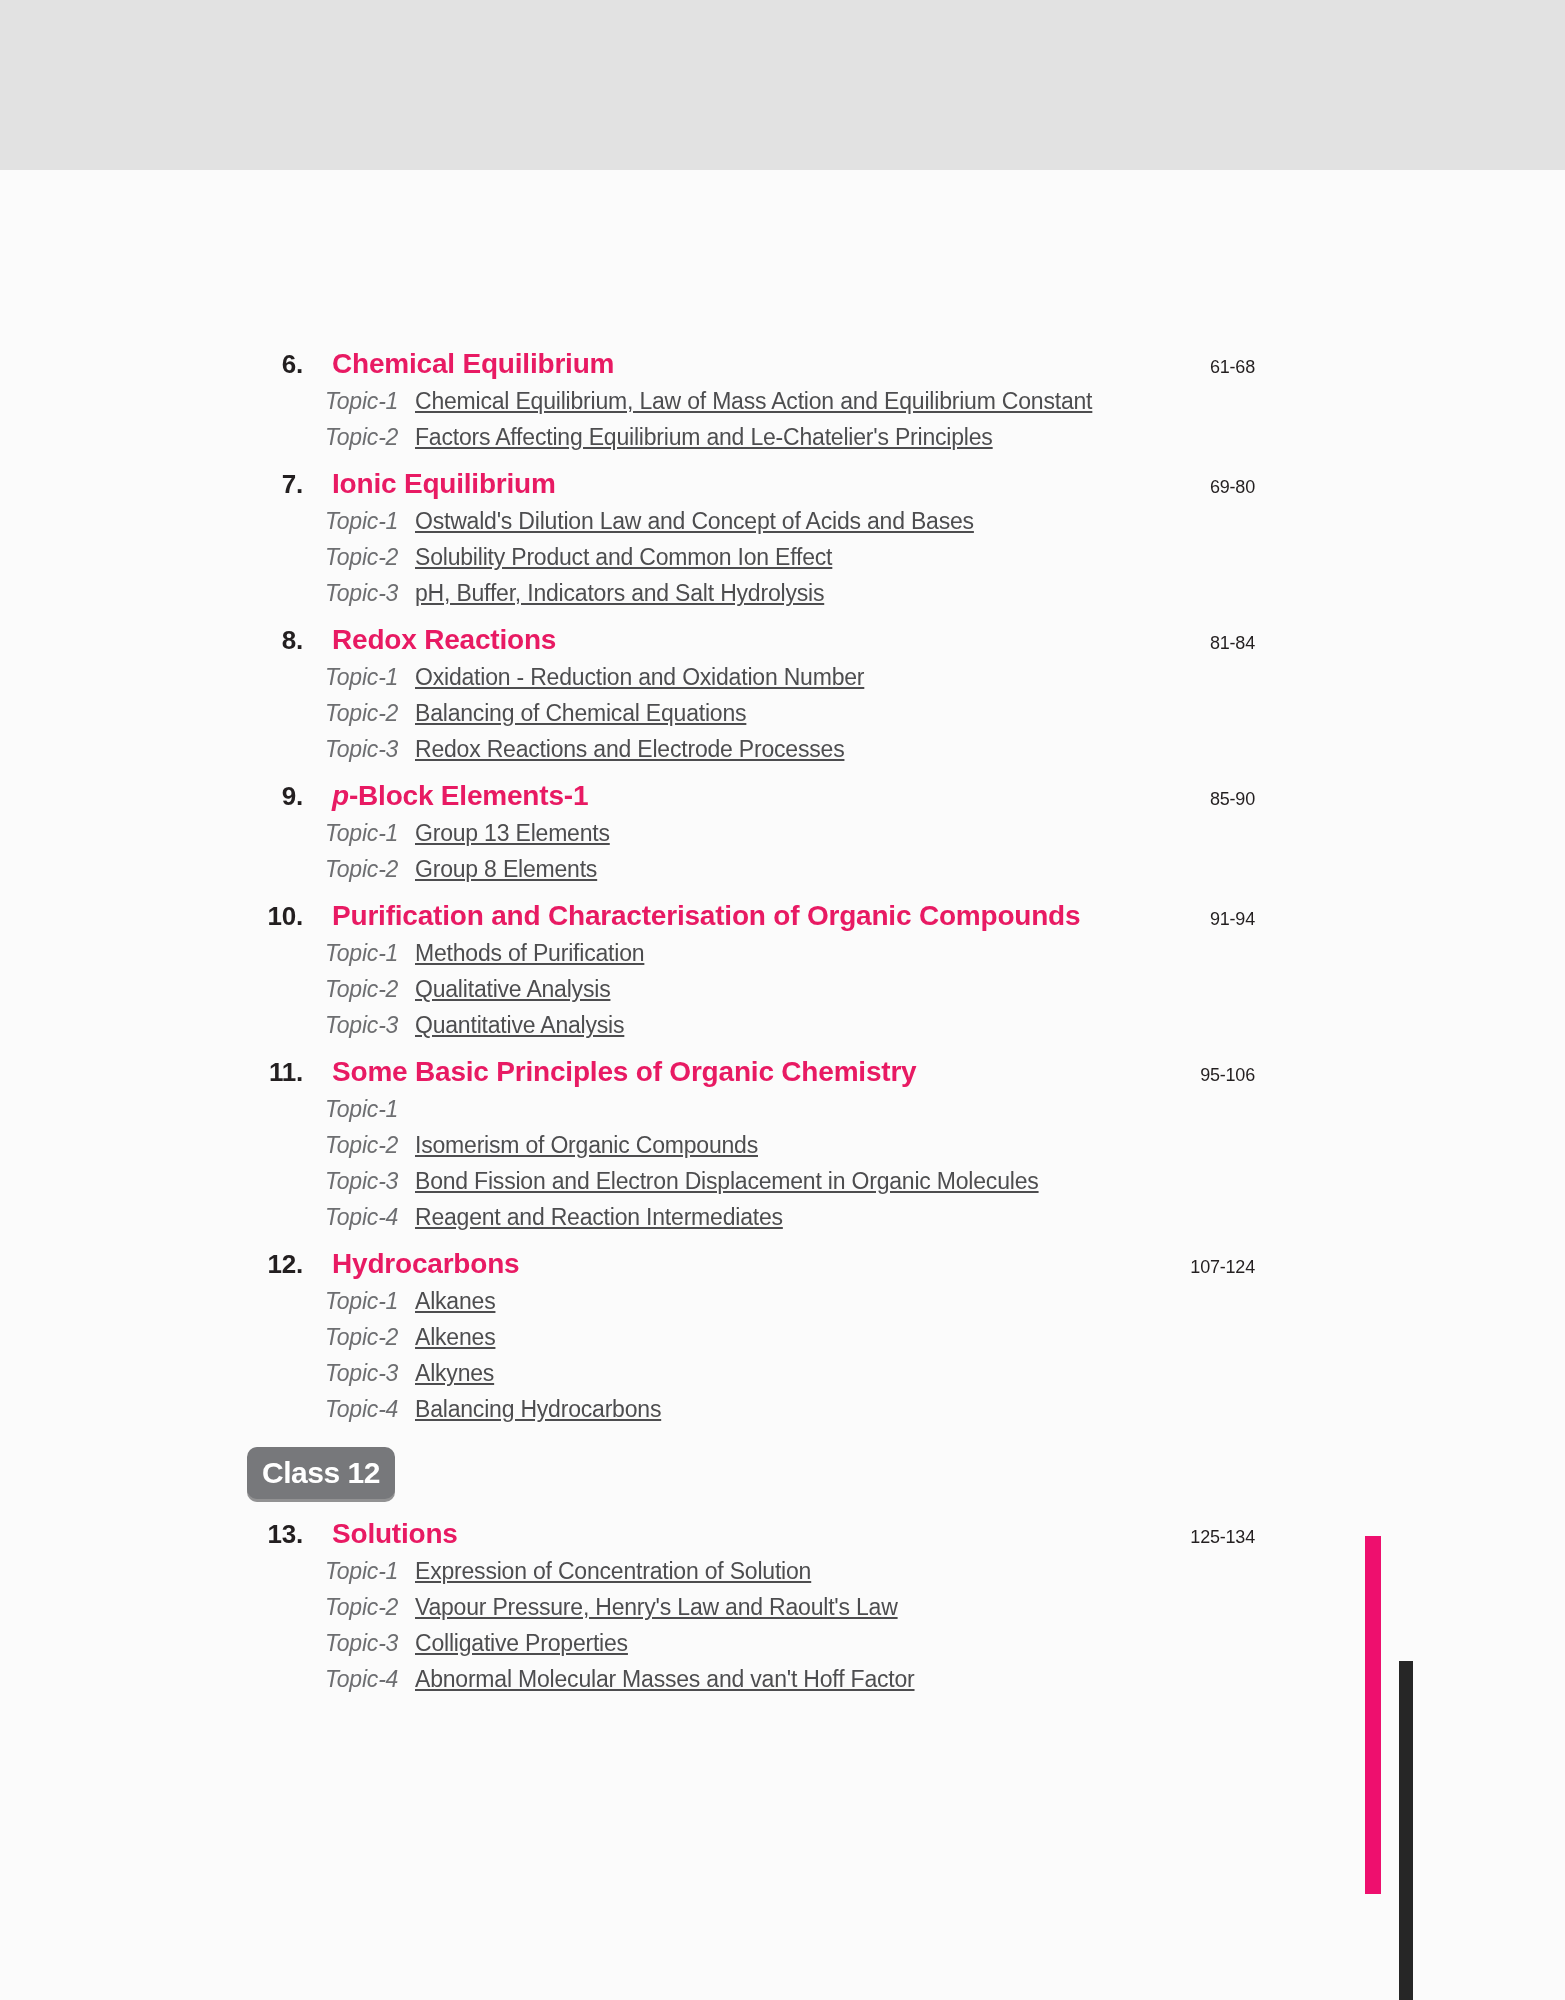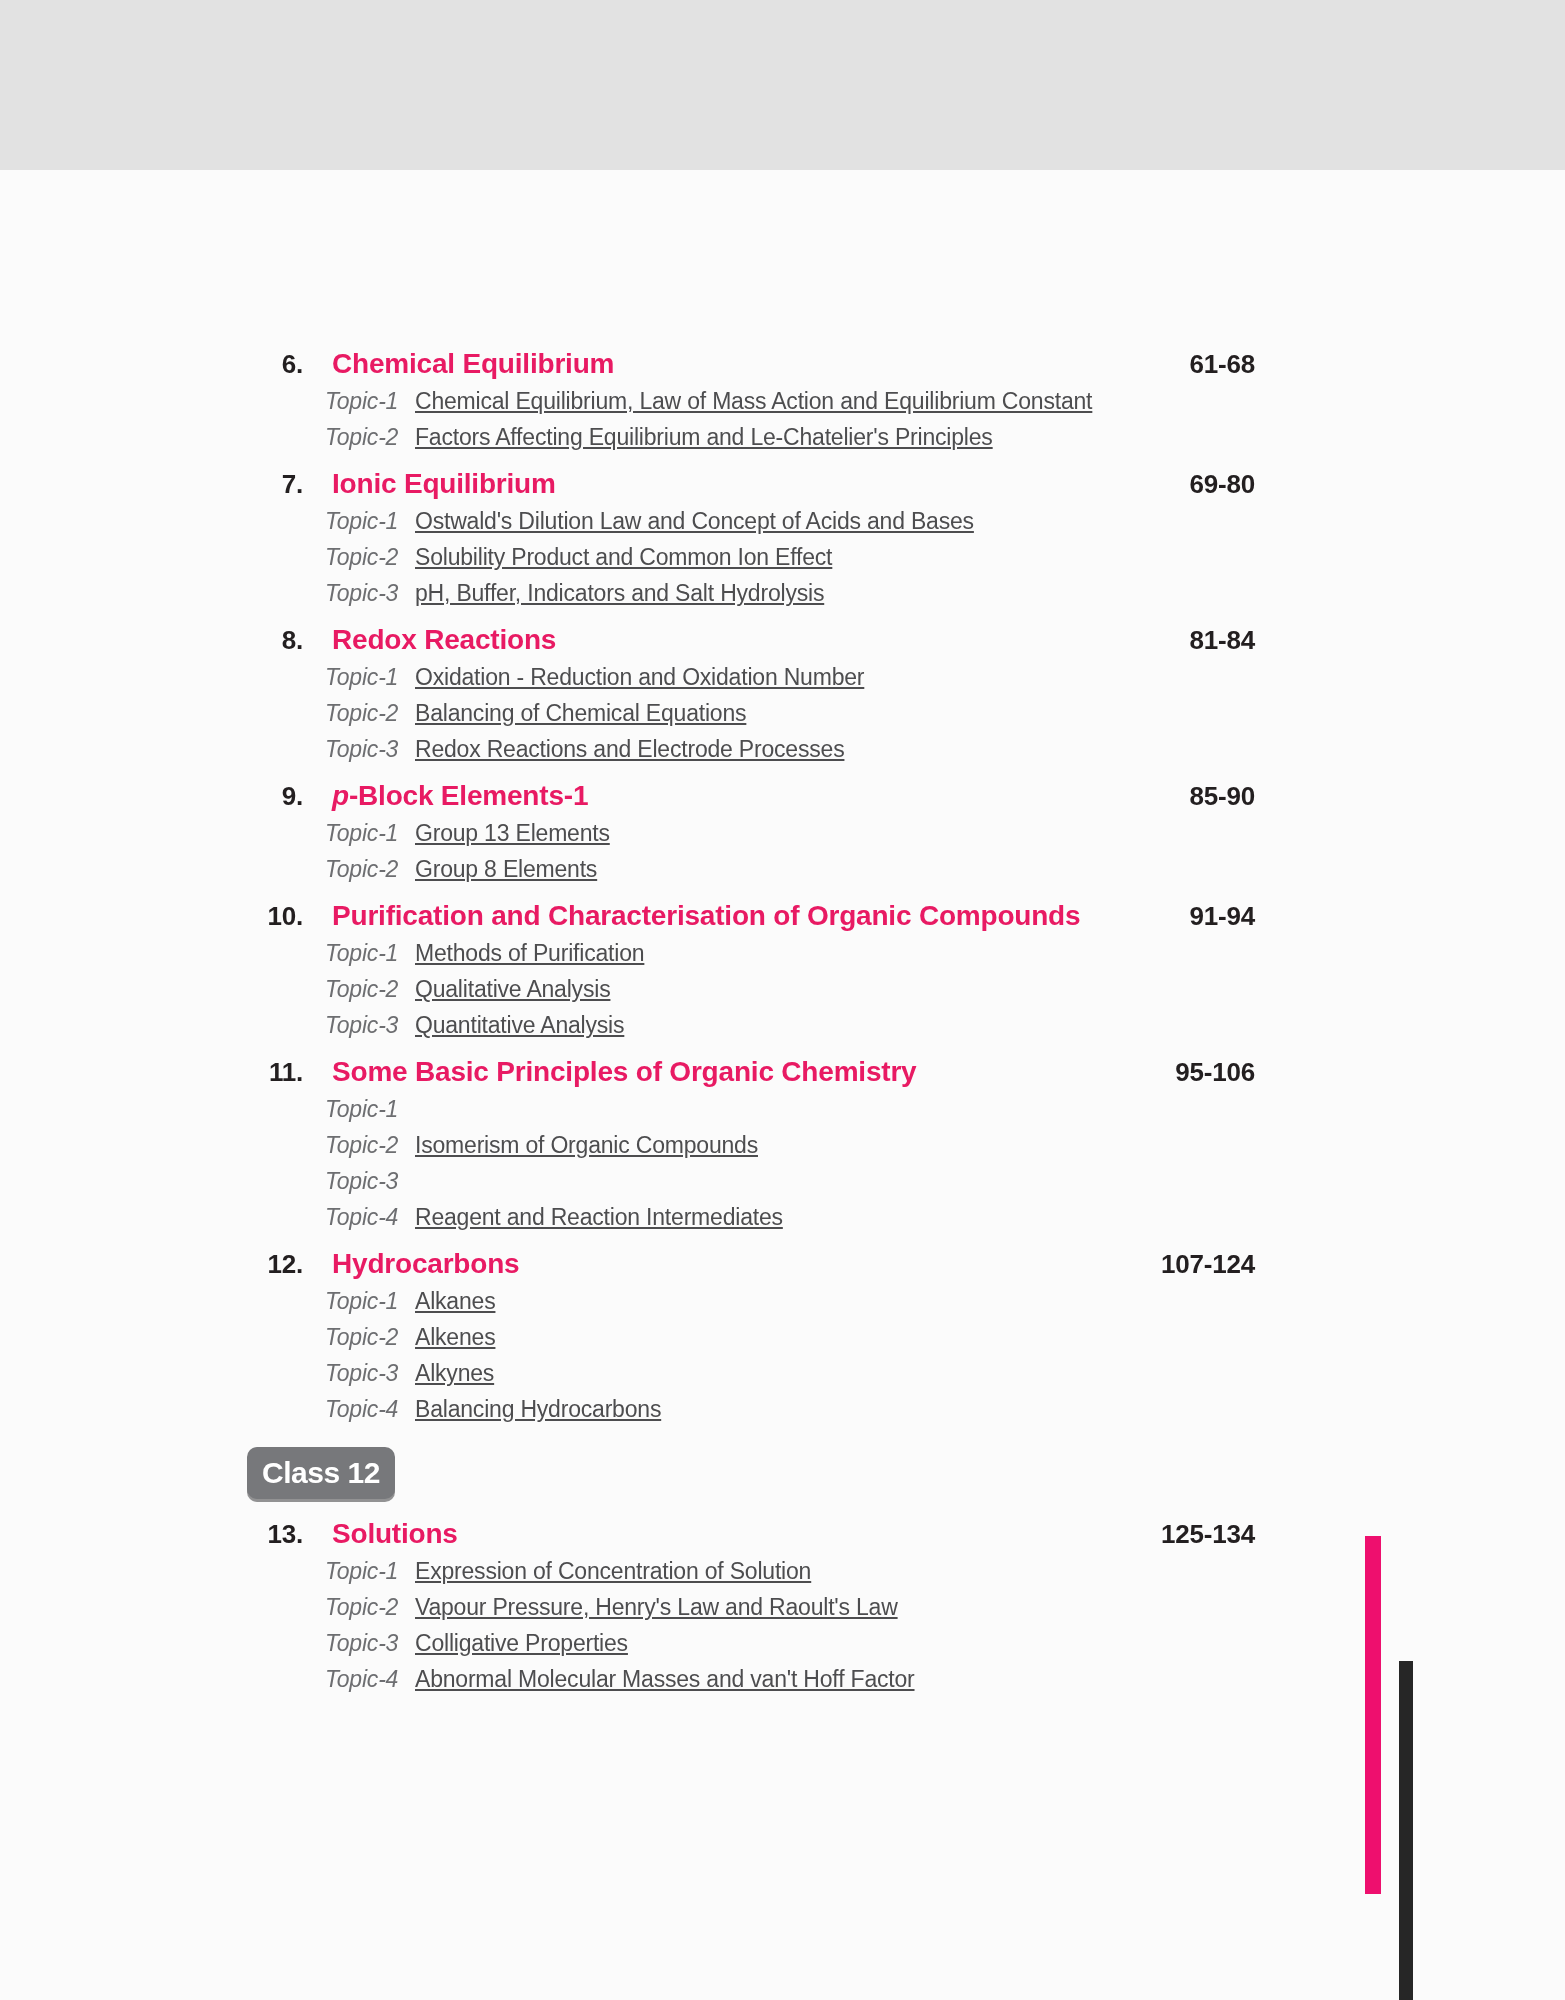--- a/index.html
+++ b/index.html
@@ -35,21 +35,21 @@
     width:38px;text-align:right;flex:0 0 38px;
     font-size:26px;font-weight:700;color:var(--ink);
   }
   .ch-title{
     margin-left:29px;font-size:28px;font-weight:700;color:var(--accent-pink);
     white-space:nowrap;
   }
   .ch-title i{font-style:italic;}
   .ch-fill{flex:1 1 auto;}
   .ch-pages{
-    flex:0 0 auto;font-size:26px;font-weight:700;color:var(--ink);
+    flex:0 0 auto;font-size:18px;font-weight:400;color:var(--ink);
   }
   .topic-row{display:flex;height:36px;line-height:36px;}
   .topic-label{
     flex:0 0 90px;margin-left:60px;
     font-size:23px;font-style:italic;color:var(--topic-label);
     white-space:nowrap;
   }
   .topic-text{
     margin-left:0;font-size:23px;color:var(--topic-text);white-space:nowrap;text-decoration:underline;
   }
@@ -177,20 +177,21 @@
       </div>
       <div class="topic-row">
         <span class="topic-label">Topic-1</span>
       </div>
       <div class="topic-row">
         <span class="topic-label">Topic-2</span>
         <span class="topic-text">Isomerism of Organic Compounds</span>
       </div>
       <div class="topic-row">
         <span class="topic-label">Topic-3</span>
+        <span class="topic-text">Bond Fission and Electron Displacement in Organic Molecules</span>
       </div>
       <div class="topic-row">
         <span class="topic-label">Topic-4</span>
         <span class="topic-text">Reagent and Reaction Intermediates</span>
       </div>
     </div>
     <div class="chapter">
       <div class="ch-row">
         <span class="ch-num">12.</span>
         <span class="ch-title">Hydrocarbons</span>

